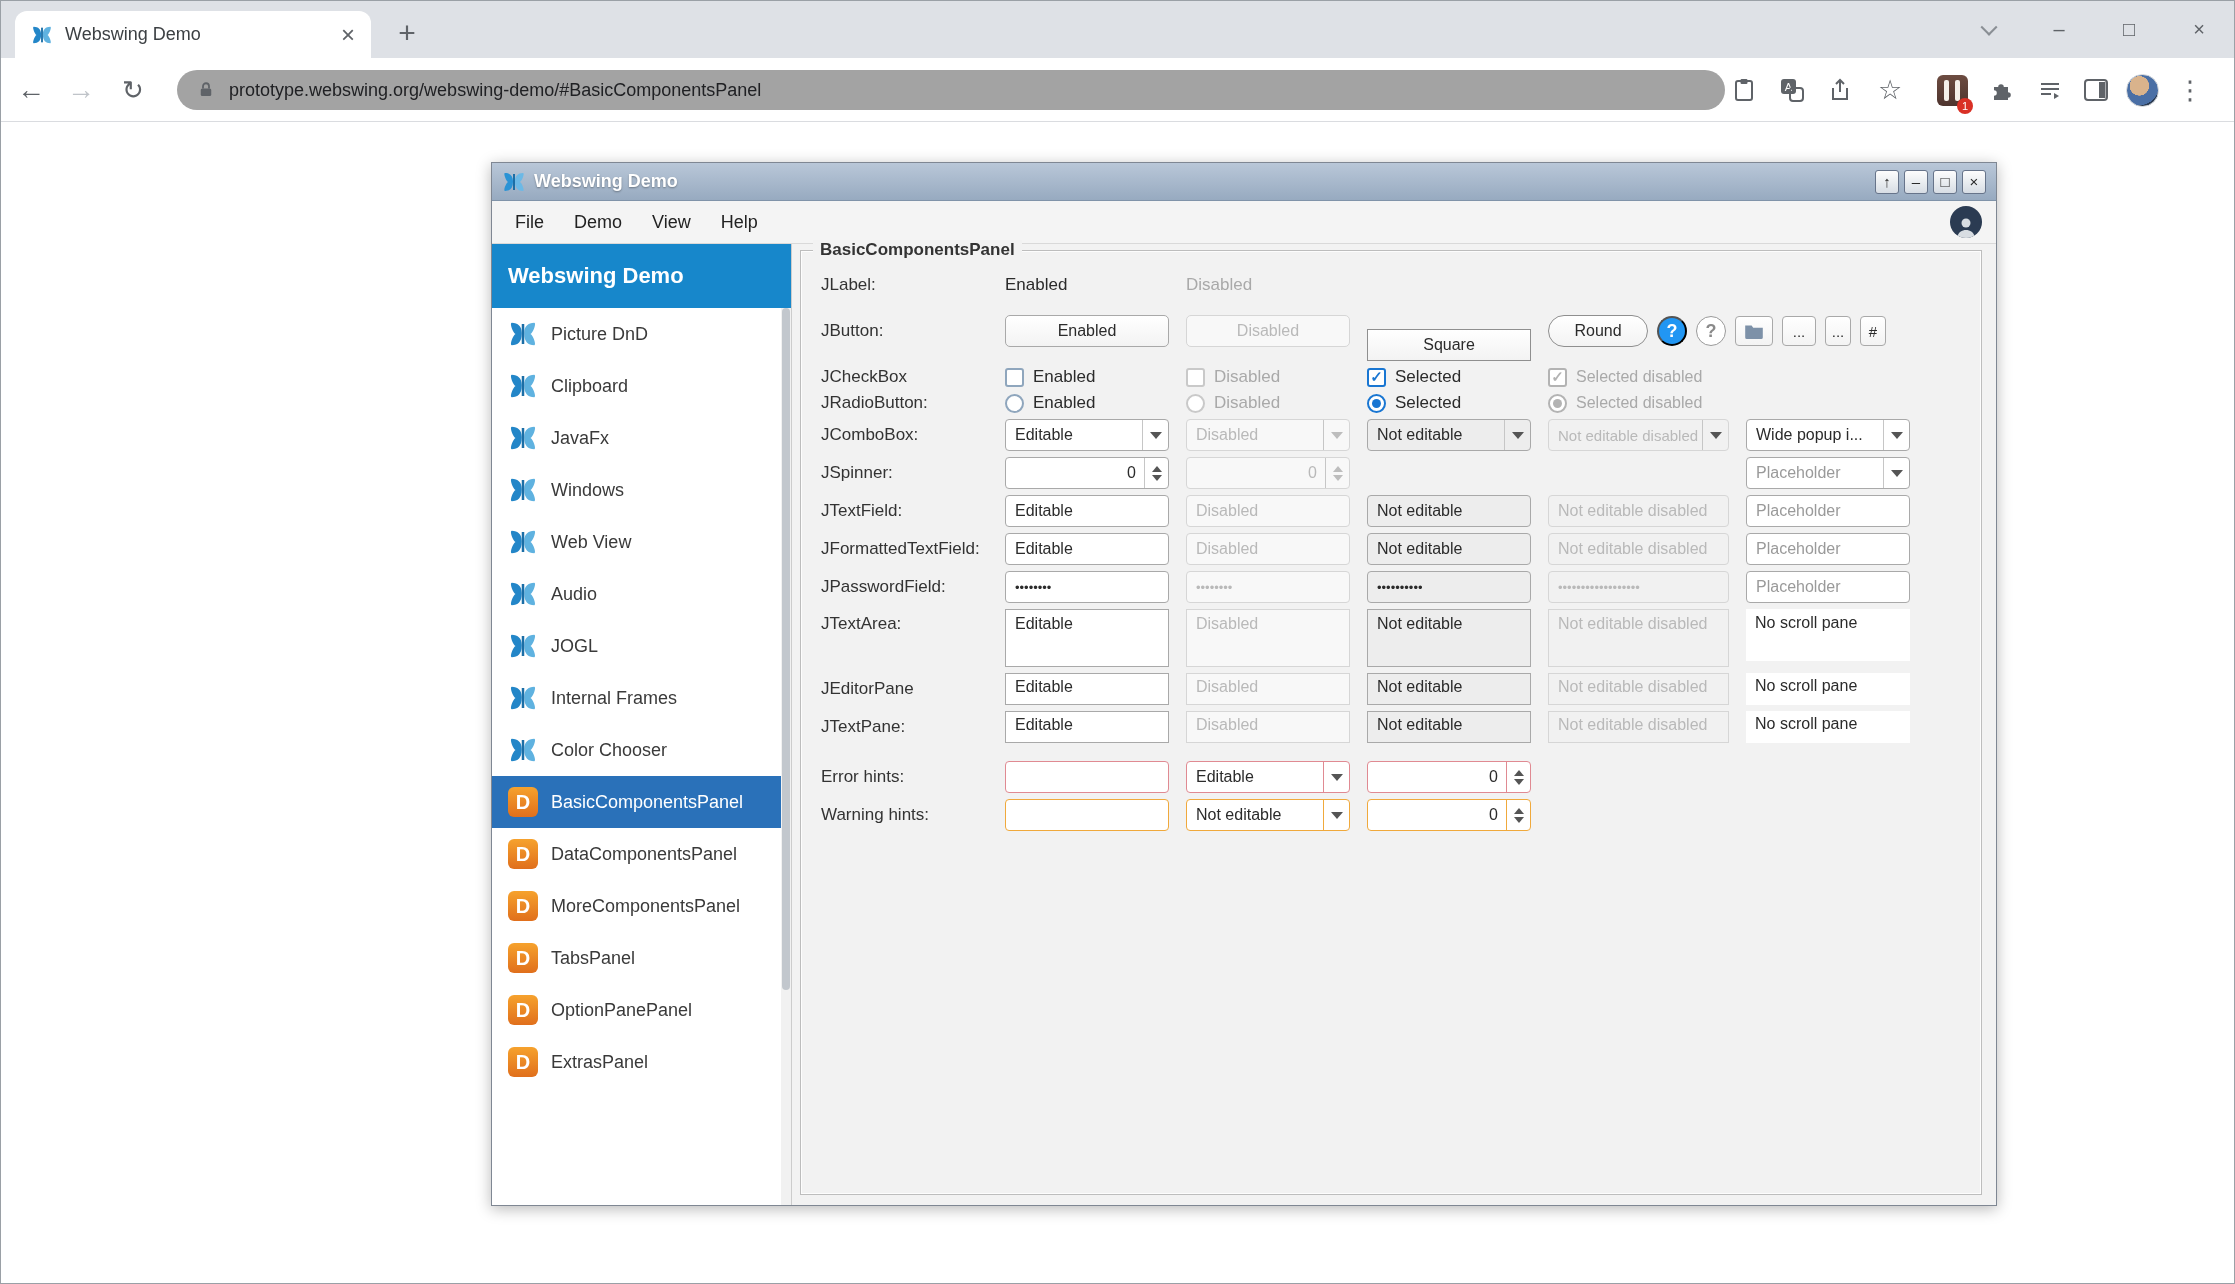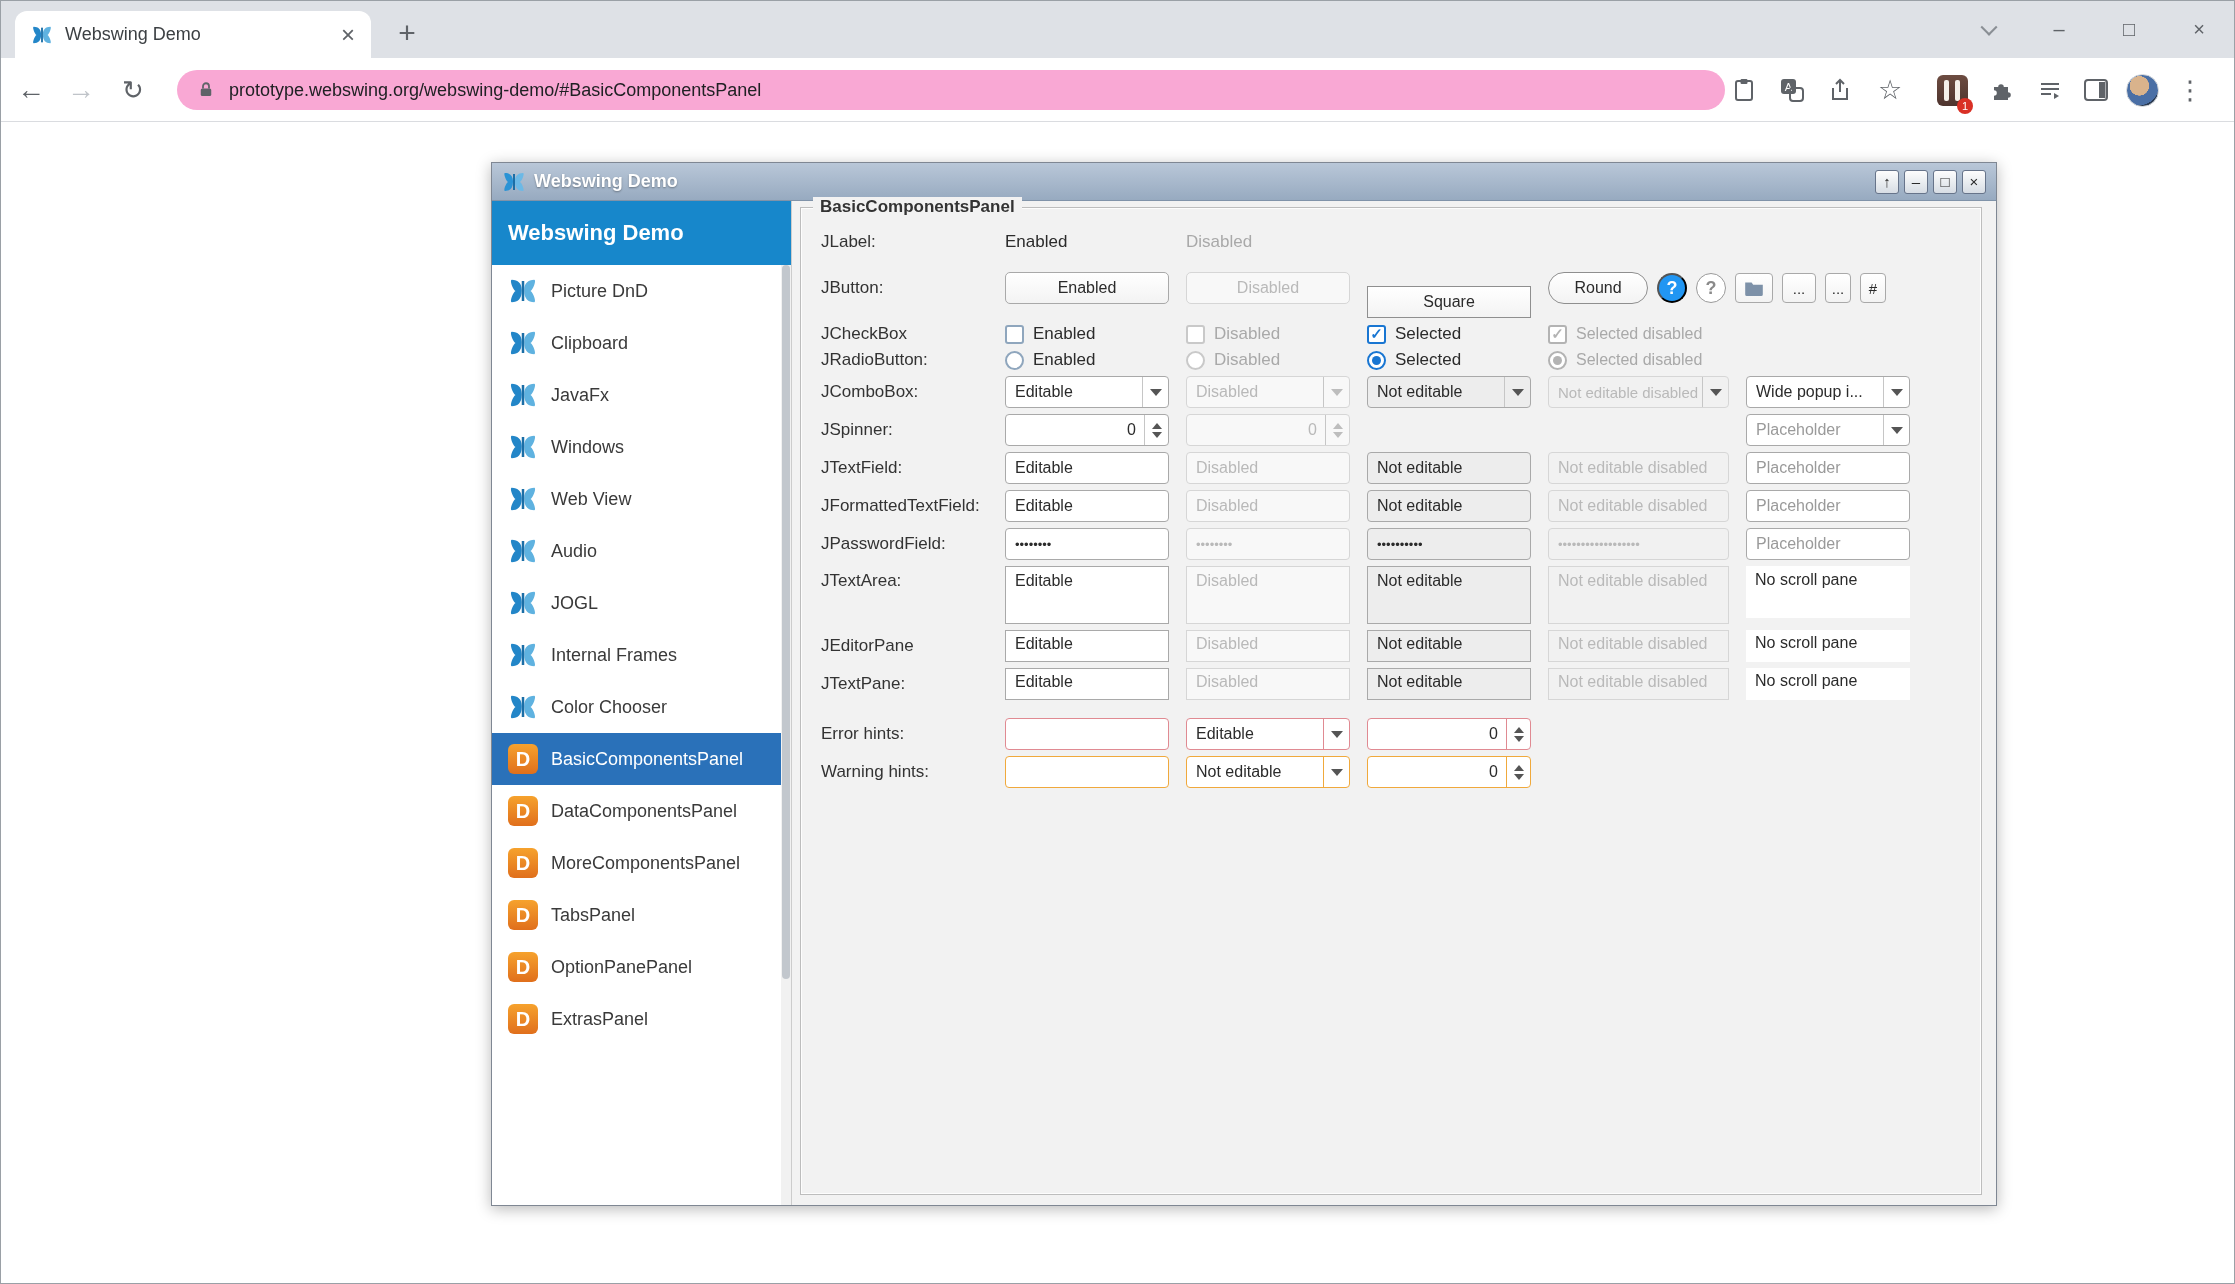--- a/index.html
+++ b/index.html
@@ -12,21 +12,21 @@
   .tab-title { flex:1; font-size:18px; color:#3c4043; margin-left:12px; white-space:nowrap; overflow:hidden; }
   .tab-close { font-size:24px; color:#5f6368; line-height:1; cursor:default; }
   .newtab-btn { position:absolute; left:388px; top:14px; width:36px; height:36px; display:flex; align-items:center; justify-content:center; font-size:30px; color:#5f6368; border-radius:50%; }
   .win-controls { position:absolute; right:0; top:0; height:57px; display:flex; }
   .win-controls .wc { width:70px; height:57px; display:flex; align-items:center; justify-content:center; color:#5f6368; font-size:20px; }
   .chev { width:12px; height:12px; border-right:2px solid #8a8f94; border-bottom:2px solid #8a8f94; transform:rotate(45deg) translate(-2px,-2px); }
 
   .toolbar { position:relative; width:100%; height:64px; background:#fff; border-bottom:1px solid #dadce0; }
   .nav-ic { position:absolute; top:0; height:64px; display:flex; align-items:center; justify-content:center; width:44px; font-size:28px; color:#5f6368; }
   .nav-back { left:8px; } .nav-fwd { left:58px; color:#c0c4c9; } .nav-reload { left:110px; font-size:26px; }
-  .omnibox { position:absolute; left:176px; top:12px; width:1548px; height:40px; border-radius:20px; background:#f9a8d4; display:flex; align-items:center; padding:0 20px; }
+  .omnibox { position:absolute; left:176px; top:12px; width:1548px; height:40px; border-radius:20px; background:#a3a3a3; display:flex; align-items:center; padding:0 20px; }
   .lock-ic { margin-right:14px; display:flex; }
   .url-text { font-size:18px; color:#202124; white-space:nowrap; }
   .tb-ic { position:absolute; top:0; height:64px; width:46px; display:flex; align-items:center; justify-content:center; color:#5f6368; font-size:24px; }
   .badger { width:31px; height:31px; border-radius:6px; background:linear-gradient(#6d4c41,#4e342e); position:relative; }
   .badger .stripe { position:absolute; top:5px; width:5px; height:21px; background:#f5f0ea; border-radius:2px; }
   .badger .s1{ left:7px; } .badger .s2{ left:18px; }
   .ext-badge { position:absolute; right:2px; bottom:8px; min-width:16px; height:16px; background:#d93025; color:#fff; font-size:11px; border-radius:8px; display:flex; align-items:center; justify-content:center; padding:0 4px; }
   .avatar-br { width:33px; height:33px; border-radius:50%; background:radial-gradient(circle at 40% 35%, #d9b38c 0 35%, #4a6fa5 36% 70%, #2b3b52 71%); border:1px solid #cfd3d8; }
 
   
@@ -226,20 +226,33 @@
             <path d="M13 11c0-5 3-8 8-8 2 0-1 8-3 9 2 1 5 9 3 9-5 0-8-3-8-9z" fill="#6cb9e6"></path>
             <rect x="11" y="4" width="2" height="16" fill="#1b6ea6"></rect>
           </svg>
         <span class="wtitle">Webswing Demo</span>
         <span class="tb-btn">↑</span>
         <span class="tb-btn">–</span>
         <span class="tb-btn">□</span>
         <span class="tb-btn">×</span>
       </div>
 
+      <div class="menubar">
+        <span class="menu-item">File</span>
+        <span class="menu-item">Demo</span>
+        <span class="menu-item">View</span>
+        <span class="menu-item">Help</span>
+        <span class="spacer"></span>
+        <span class="user-avatar">
+          <svg width="24" height="24" viewBox="0 0 24 24">
+              <circle cx="12" cy="9" r="4.5" fill="#d8dde2"></circle>
+              <path d="M3 24c1-6 5-8 9-8s8 2 9 8z" fill="#d8dde2"></path>
+            </svg>
+        </span>
+      </div>
 
       <div class="appbody">
 
         <div class="sidebar">
           <div class="sb-header">Webswing Demo</div>
           <div class="sb-items">
             <div class="sb-item">
                 <svg class="bfly" viewBox="0 0 24 24">
                   <path d="M11 11C11 6 8 3 3 3c-2 0 1 8 3 9-2 1-5 9-3 9 5 0 8-3 8-9z" fill="#2386c8"></path>
                   <path d="M13 11c0-5 3-8 8-8 2 0-1 8-3 9 2 1 5 9 3 9-5 0-8-3-8-9z" fill="#5fb2e0"></path>

